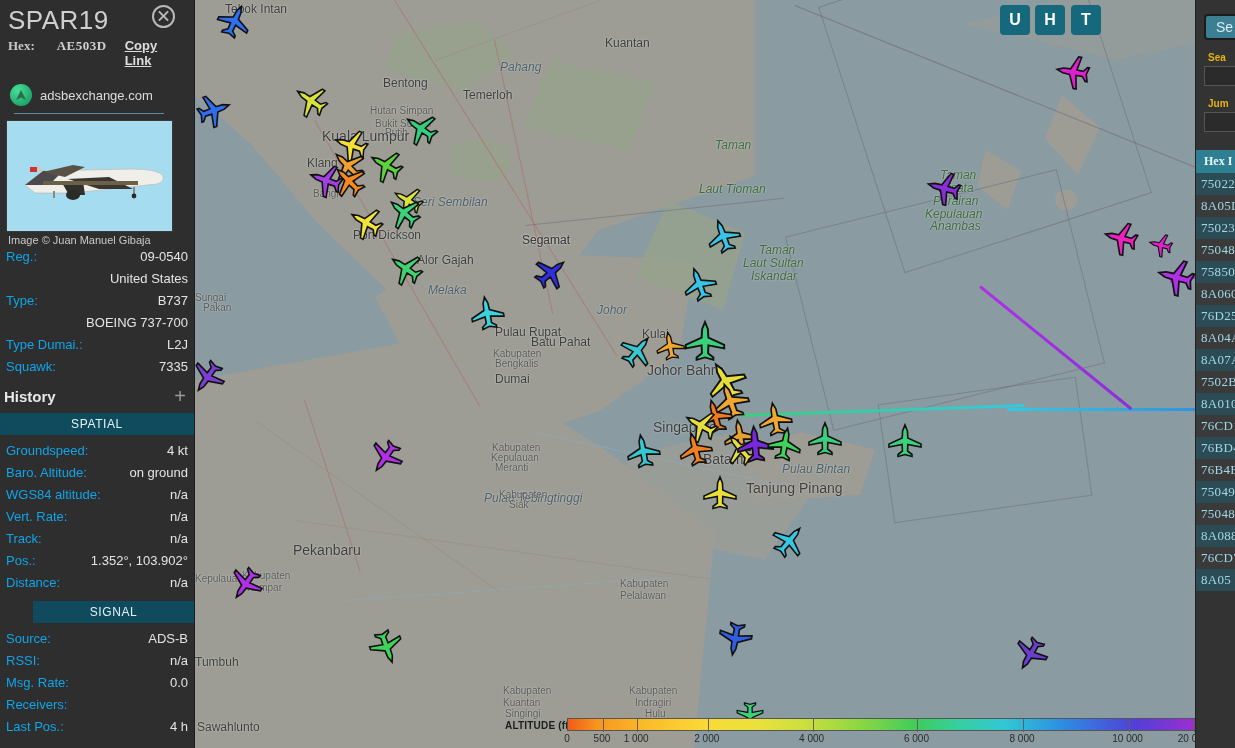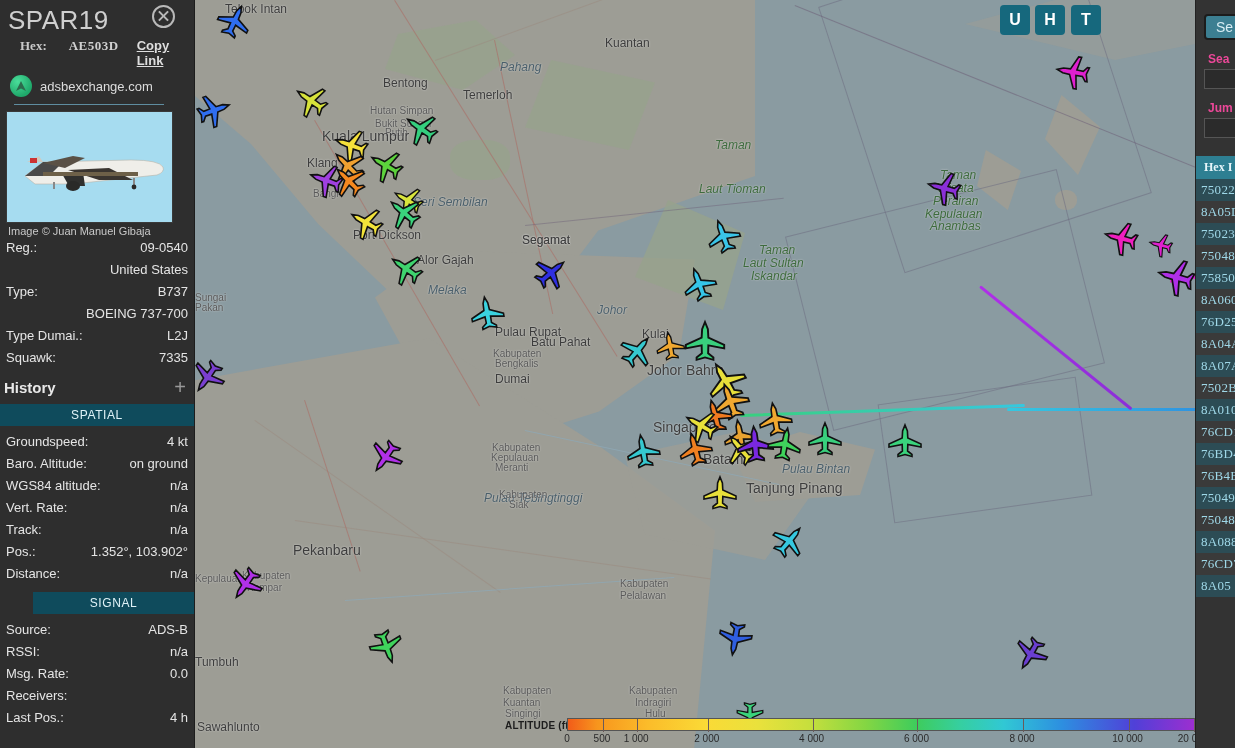--- a/index.html
+++ b/index.html
@@ -58,43 +58,43 @@
   #closebtn {
     position: absolute; right: 19px; top: 5px; width: 23px; height: 23px;
     border-radius: 50%; border: 2px solid #b9b9b9; cursor: pointer;
   }
   #closebtn:before, #closebtn:after {
     content:""; position: absolute; left: 3px; top: 8px; width: 13px; height: 2px;
     background: #b9b9b9;
   }
   #closebtn:before { transform: rotate(45deg); }
   #closebtn:after { transform: rotate(-45deg); }
-  #hexrow { font-family: "Liberation Serif", serif; font-weight:bold; font-size: 13px; color: #d0d0d0; margin-top: 2px; display:flex; align-items:baseline;margin-left:12px; }
+  #hexrow { font-family: "Liberation Serif", serif; font-weight:bold; font-size: 13px; color: #d0d0d0; margin-top: 2px; display:flex; align-items:baseline; }
   #hexrow .k { color:#c9c9c9; }
   #hexrow .v { margin-left: 22px; letter-spacing:.5px;}
   #copylink { margin-left: 18px; text-decoration: underline; color: #dedede; cursor: pointer; font-family:"Liberation Sans",sans-serif; font-weight:bold; font-size:13px;}
-  #srcrow { display: flex; align-items: center; gap: 8px; margin-top: 7px; padding-left:2px;}
+  #srcrow { display: flex; align-items: center; gap: 8px; margin-top: 16px; padding-left:2px;}
   #srcicon {
     width: 22px; height: 22px; border-radius: 50%;
     background: radial-gradient(circle at 35% 30%, #4ade9a, #1fa86a 70%);
     display:flex; align-items:center; justify-content:center;
   }
   #srcicon svg { display:block; }
   #srctext { font-size: 13px; color: #dcdcdc; }
   #divider { height: 1px; background: #5f8da0; margin: 7px 6px 0 6px; }
 
   #thumbwrap { padding: 6px 6px 0 6px; }
   #thumb {
     width: 167px; height: 112px; background: #9ed7ef; position: relative; overflow: hidden;
     border: 1px solid #3a3a3a;
   }
   #imgcredit { font-size: 11px; color: #c9c9c9; padding: 2px 0 0 2px; }
 
   .kv { display: flex; justify-content: space-between; font-size: 13px; padding: 1px 6px; color: #d6d6d6; line-height:20px;}
-  .kv .k { color: #e5e5e5; }
+  .kv .k { color: #0ea5e9; }
   .kv .v { color: #e4e4e4; text-align: right; }
   .kvsolo { text-align: right; font-size: 13px; padding: 1px 6px; color:#e4e4e4; line-height:20px;}
 
   #historyrow {
     display:flex; justify-content: space-between; align-items:center;
     font-size: 15px; font-weight: bold; color: #e8e8e8;
     padding: 3px 8px 5px 4px; margin-top: 4px;
   }
   #historyrow .plus { font-size: 20px; font-weight: normal; color: #9a9a9a; cursor:pointer; }
 
@@ -106,21 +106,21 @@
   
   #rightpanel {
     position: absolute; right: 0; top: 0; width: 40px; height: 748px;
     background: #333; border-left: 1px solid #222; overflow:hidden;
   }
   #rp-searchbtn {
     margin: 14px 0 0 8px; width: 90px; height: 26px;
     background: #3c7f92; border: 2px solid #1c1c1c; border-radius: 4px;
     color: #d8eef4; font-size: 14px; line-height: 22px; padding-left: 10px; cursor:pointer;
   }
-  .rp-lbl { color:#ec4899; font-size: 12px; font-weight:bold; margin: 12px 0 3px 12px; }
+  .rp-lbl { color:#eab308; font-size: 10px; font-weight:bold; margin: 12px 0 3px 12px; }
   .rp-input {
     margin-left: 8px; width: 100px; height: 20px; background:#2b2b2b;
     border:1px solid #555;
   }
   #rp-tablehdr {
     margin-top: 18px; background:#2e7f92; color:#e6f6fa; font-size: 12px;
     font-weight: bold; padding: 4px 0 4px 8px; font-family:"Liberation Serif",serif;
   }
   .rp-cell {
     font-family: "Liberation Serif", serif; font-size: 13px; color: #9fd8e8;
@@ -266,21 +266,21 @@
         <div class="maplabel sm" style="left: 308px; top: 685px;">Kabupaten</div>
         <div class="maplabel sm" style="left: 308px; top: 697px;">Kuantan</div>
         <div class="maplabel sm" style="left: 310px; top: 708px;">Singingi</div>
         <div class="maplabel sm" style="left: 434px; top: 685px;">Kabupaten</div>
         <div class="maplabel sm" style="left: 440px; top: 697px;">Indragiri</div>
         <div class="maplabel sm" style="left: 450px; top: 708px;">Hulu</div>
         <div class="maplabel " style="left: 2px; top: 720px;">Sawahlunto</div>
         <div class="maplabel " style="left: 0px; top: 655px;">Tumbuh</div>
         <div class="maplabel " style="left: 327px; top: 233px;">Segamat</div>
         <div class="maplabel sm" style="left: 0px; top: 292px;">Sungai</div>
-        <div class="maplabel sm" style="left: 0px; top: 302px;">Pakan</div>
+        <div class="maplabel sm" style="left: 8px; top: 302px;">Pakan</div>
         <div class="maplabel sm" style="left: 0px; top: 573px;">Kepulauan</div>
       </div>
 
     <div id="map-aircraft">
         <div class="ac" style="left: 40px; top: 20px;">
           <svg width="1" height="1">
             <g transform="rotate(25) scale(1)">
               <path d="M0,-15 L2.4,-9 L2.8,-2 L16,4 L16,7 L2.8,4.5 L2.6,11 L7,14.5 L7,16.5 L0,14.5 L-7,16.5 L-7,14.5 L-2.6,11 L-2.8,4.5 L-16,7 L-16,4 L-2.8,-2 L-2.4,-9 Z" fill="#2f6ef0" stroke="#111" stroke-width="1.6"></path>
             </g>
           </svg>

